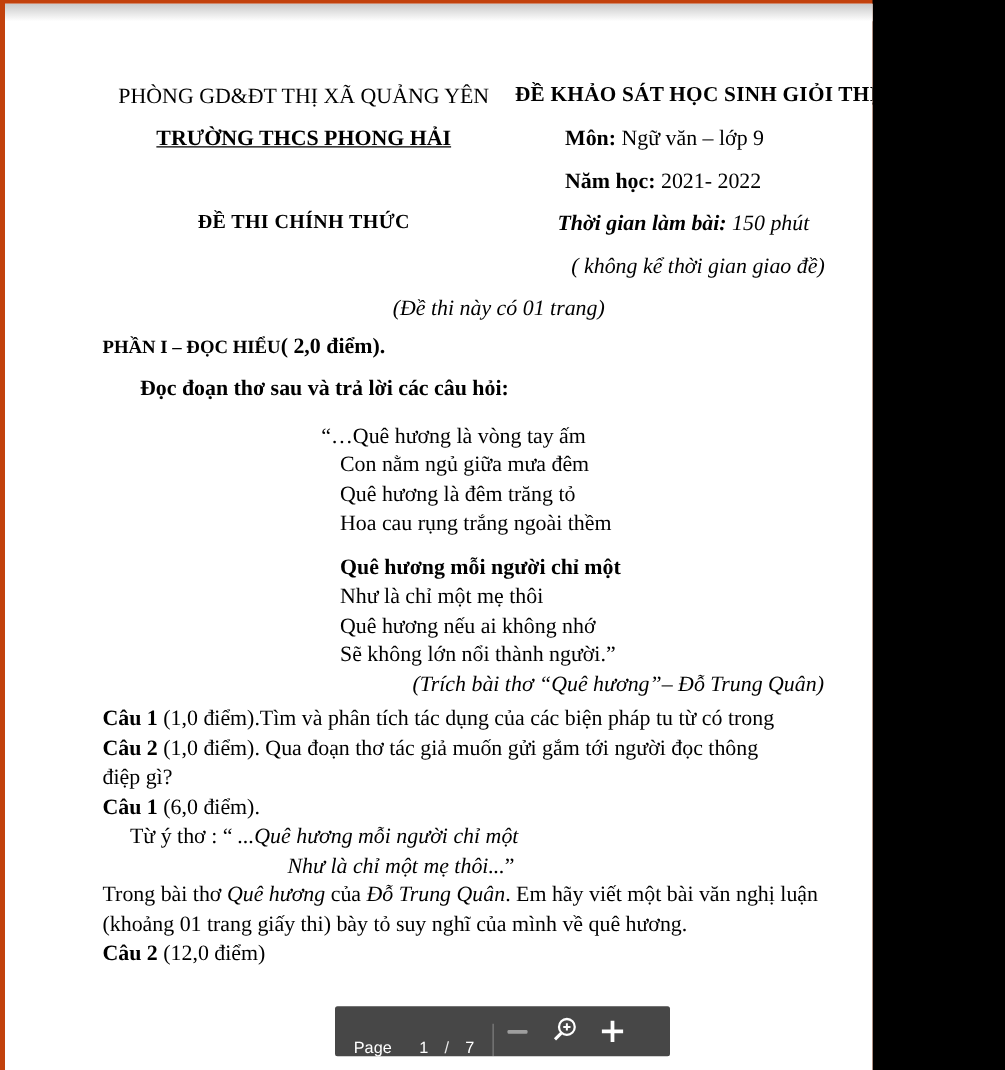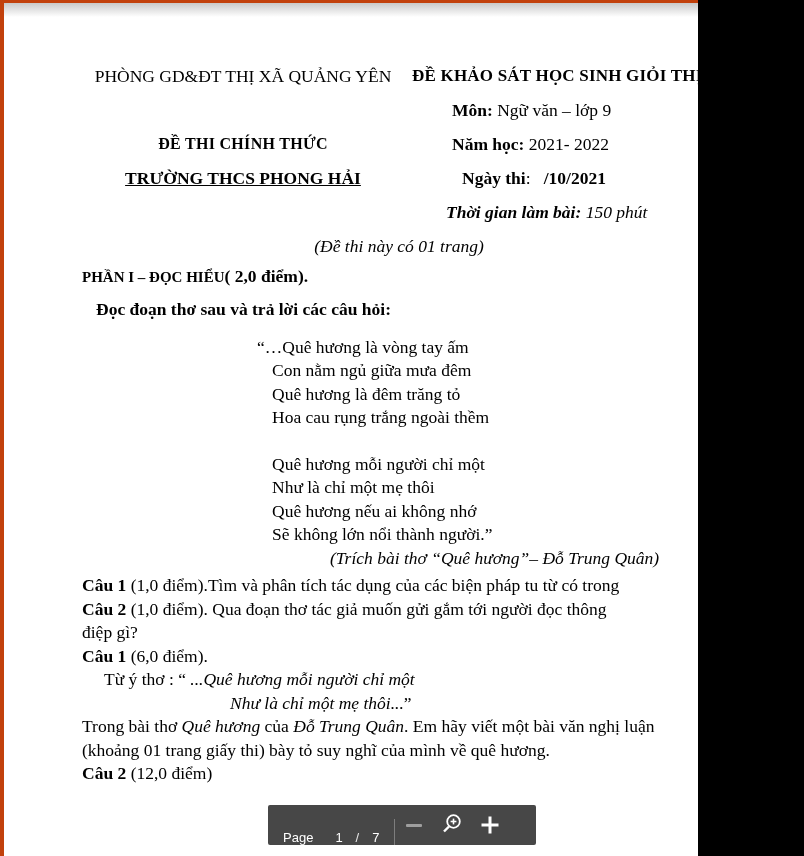--- a/index.html
+++ b/index.html
@@ -17,24 +17,24 @@
   .it{font-style:italic;}
   .bi{font-weight:bold;font-style:italic;font-family:Liberation Serif, serif;}
   .school{font-weight:bold;text-decoration:underline;}
   .exam-type{font-weight:bold;font-size:16px;margin-top:34px;letter-spacing:.3px;}
   .title{font-weight:bold;font-size:17px;letter-spacing:.2px;}
   .ind34{margin-left:34px;}.ind40{margin-left:40px;}.ind45{margin-left:45px;}.ind50{margin-left:50px;}
   .line{line-height:23.5px;white-space:pre;}
   .center-note{text-align:center;padding-right:40px;margin-top:6px;}
   .sec{font-weight:bold;margin-top:4px;line-height:26px;white-space:pre;}
   .sec .caps{font-size:15px;}
-  .instr{font-weight:bold;margin-left:14px;line-height:26px;margin-top:6px;white-space:pre;}
+  .instr{font-weight:bold;margin-left:30px;line-height:26px;margin-top:6px;white-space:pre;}
   .poem{margin-left:190px;margin-top:14px;}
   .hang{text-indent:-15px;}
-  .gap-top{margin-top:23px;}
+  .gap-top{margin-top:11px;font-weight:bold;}
   .source{margin-left:248px;font-style:italic;}
   .mt4{margin-top:4px;}
   .ind22{margin-left:22px;}
   .ind148{margin-left:148px;}
   
   .toolbar{position:absolute;left:268px;top:805px;width:268px;height:40px;
     background:rgba(30,30,30,.82);border-radius:2px;display:flex;align-items:flex-end;
     font-family:"Liberation Sans","DejaVu Sans",sans-serif;color:#fff;font-size:13px;}
   .tb-label{margin-left:15px;}
   .tb-num{margin-left:22px;}
@@ -49,29 +49,29 @@
 <body>
 
 <div class="viewer">
   <div class="page">
     <div class="page-shade"></div>
     <div class="doc">
 
       <div class="hdr">
         <div class="hdr-left">
           <div class="l34">PHÒNG GD&amp;ĐT THỊ XÃ QUẢNG YÊN</div>
+          <div class="l34 school">TRƯỜNG THCS PHONG HẢI</div>
           <div class="l34 exam-type">ĐỀ THI CHÍNH THỨC</div>
-          <div class="l34 school">TRƯỜNG THCS PHONG HẢI</div>
         </div>
         <div class="hdr-right">
           <div class="l34 title">ĐỀ KHẢO SÁT HỌC SINH GIỎI THỊ XÃ</div>
           <div class="l34 ind40"><span class="b">Môn:</span><span> Ngữ văn – lớp 9</span></div>
           <div class="l34 ind40"><span class="b">Năm học:</span><span> 2021- 2022</span></div>
-          <div class="l34 ind50"><span class="b">Ngày thi</span><span>:   </span><span class="b">/10/2021</span></div>
           <div class="l34 ind34"><span class="bi">Thời gian làm bài:</span><span class="it"> 150 phút</span></div>
+          <div class="l34 ind45 it">( không kể thời gian giao đề)</div>
         </div>
       </div>
 
       <div class="line center-note it">(Đề thi này có 01 trang)</div>
 
       <div class="sec"><span class="caps">PHẦN I – ĐỌC HIỂU</span><span>( 2,0 điểm).</span></div>
 
       <div class="instr">Đọc đoạn thơ sau và trả lời các câu hỏi:</div>
 
       <div class="poem">

